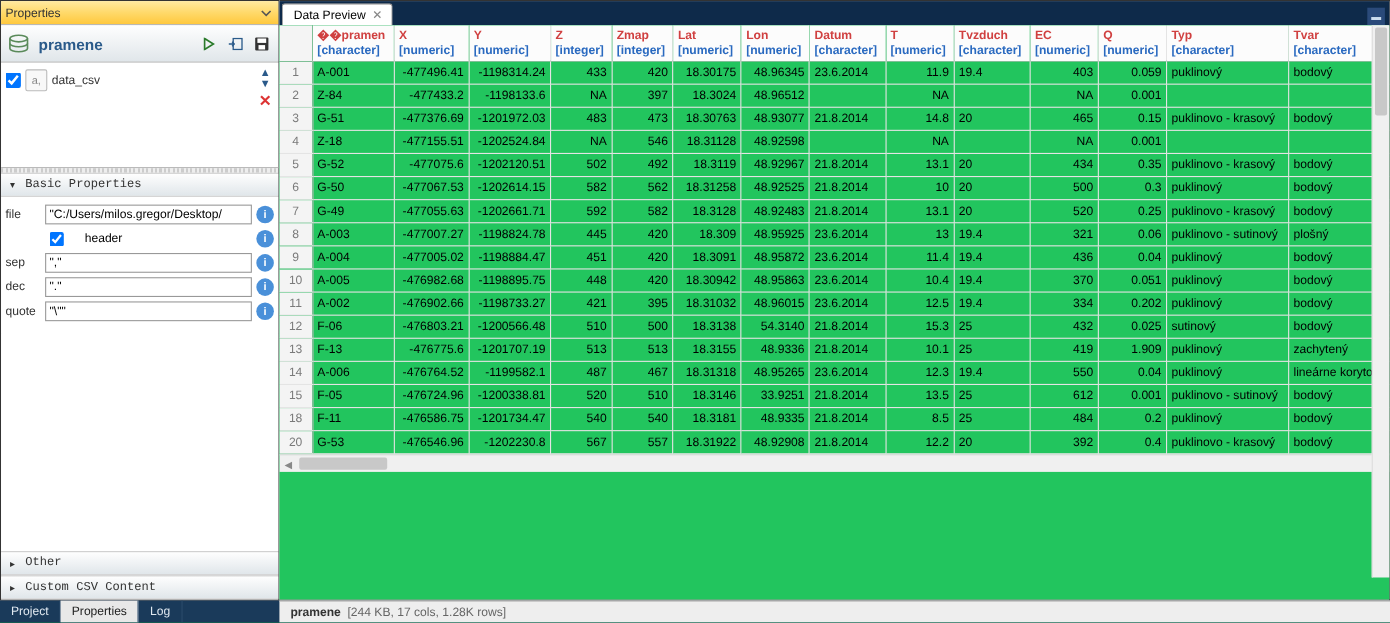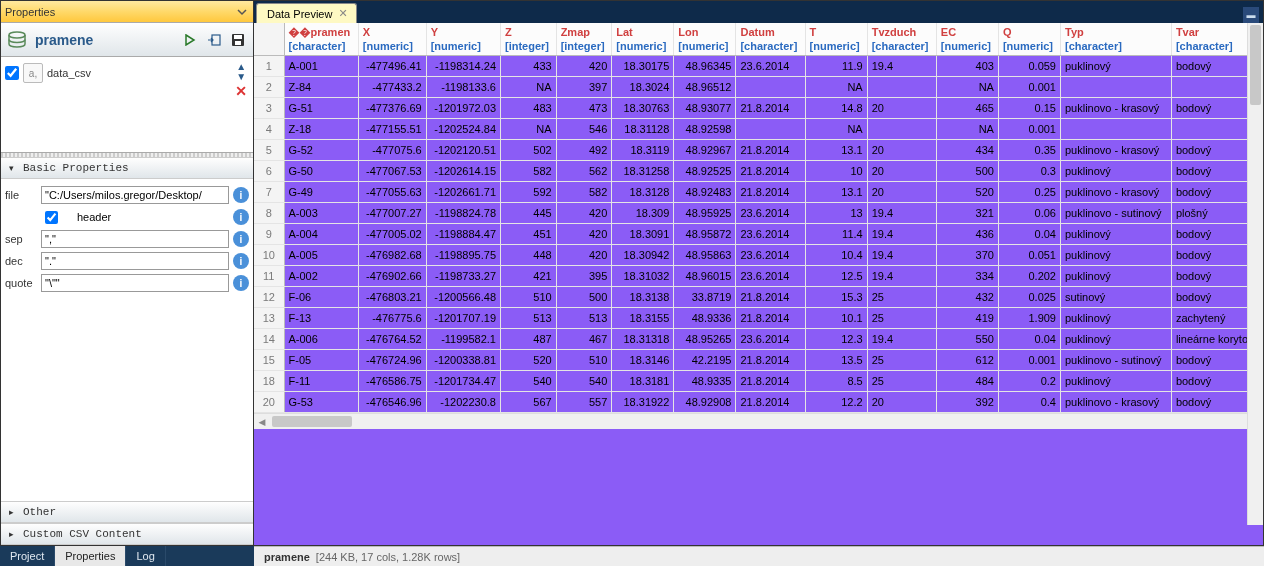--- a/index.html
+++ b/index.html
@@ -43,26 +43,26 @@
 .flex-fill { flex:1; background:#fff; }
 
 
 .bottom-tabs { position:absolute; bottom:0; left:0; width:254px; height:20px; background:#1a3a5a; display:flex; align-items:stretch; }
 .bottom-tabs .btab { padding:3px 10px; color:#e0e8f0; border-right:1px solid #2a4a6a; cursor:pointer; display:flex; align-items:center;}
 .bottom-tabs .btab.active { background:#e8e8e8; color:#222; }
 
 
 .right-panel { flex:1; background:#fff; border:1px solid #333; border-left:none; display:flex; flex-direction:column; position:relative;}
 .tab-strip { height:22px; background:#0e2a4a; display:flex; align-items:flex-end; padding-left:2px;}
-.tab { background:#fef9c3; border:1px solid #888; border-bottom:none; padding:3px 8px 3px 10px; display:flex; align-items:center; gap:6px; border-radius:3px 3px 0 0; cursor:pointer;}
+.tab { background:#ffffff; border:1px solid #888; border-bottom:none; padding:3px 8px 3px 10px; display:flex; align-items:center; gap:6px; border-radius:3px 3px 0 0; cursor:pointer;}
 .tab .close { color:#888; font-size:11px; }
 .tab-strip .right-icons { margin-left:auto; padding-right:4px; display:flex; gap:2px;}
 .tab-strip .right-icons span { width:16px;height:16px; background:#2a4a7a; display:flex;align-items:center;justify-content:center;color:#cde;font-size:9px; cursor:pointer;}
 
-.grid-wrap { flex:1; overflow:hidden; position:relative; background:#8b5cf6;}
+.grid-wrap { flex:1; overflow:hidden; position:relative; background:#22c55e;}
 table.grid { border-collapse:collapse; width:100%; }
 table.grid th, table.grid td { border-right:1px solid #e4e4e4; border-bottom:1px solid #e4e4e4; padding:2px 4px; height:21px; white-space:nowrap; overflow:hidden; }
 table.grid thead th { background:#fcfcfc; border-bottom:1px solid #bbb; text-align:left; vertical-align:top; padding:2px 4px; height:32px; position:sticky; top:0;}
 table.grid thead th .cname { color:#d04040; display:block; line-height:14px;}
 table.grid thead th .ctype { color:#2a6ac0; display:block; line-height:14px;}
 table.grid th.rownum, table.grid td.rownum { background:#f4f4f4; color:#7a7a7a; text-align:center; width:30px; border-right:1px solid #bbb;}
 table.grid thead th.corner { background:#f4f4f4; }
 td.n { text-align:right; }
 td.s { text-align:left; }
 .bottom-status { position:absolute; bottom:0; left:254px; right:0; height:20px; background:#eee; border-top:1px solid #bbb; display:flex; align-items:center; padding:0 10px; color:#666;}
@@ -449,21 +449,21 @@
               <td class="s">bodový</td>
             </tr>
             <tr>
               <td class="rownum">12</td>
               <td class="s">F-06</td>
               <td class="n">-476803.21</td>
               <td class="n">-1200566.48</td>
               <td class="n">510</td>
               <td class="n">500</td>
               <td class="n">18.3138</td>
-              <td class="n">33.8719</td>
+              <td class="n">54.3140</td>
               <td class="s">21.8.2014</td>
               <td class="n">15.3</td>
               <td class="s">25</td>
               <td class="n">432</td>
               <td class="n">0.025</td>
               <td class="s">sutinový</td>
               <td class="s">bodový</td>
             </tr>
             <tr>
               <td class="rownum">13</td>
@@ -500,21 +500,21 @@
               <td class="s">lineárne korytov</td>
             </tr>
             <tr>
               <td class="rownum">15</td>
               <td class="s">F-05</td>
               <td class="n">-476724.96</td>
               <td class="n">-1200338.81</td>
               <td class="n">520</td>
               <td class="n">510</td>
               <td class="n">18.3146</td>
-              <td class="n">42.2195</td>
+              <td class="n">33.9251</td>
               <td class="s">21.8.2014</td>
               <td class="n">13.5</td>
               <td class="s">25</td>
               <td class="n">612</td>
               <td class="n">0.001</td>
               <td class="s">puklinovo - sutinový</td>
               <td class="s">bodový</td>
             </tr>
             <tr>
               <td class="rownum">18</td>

